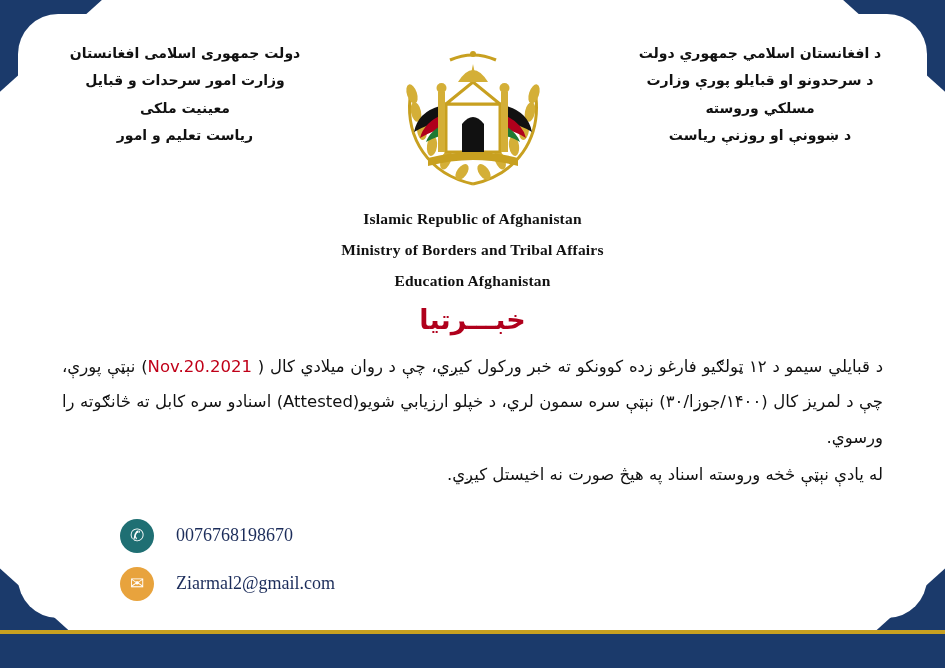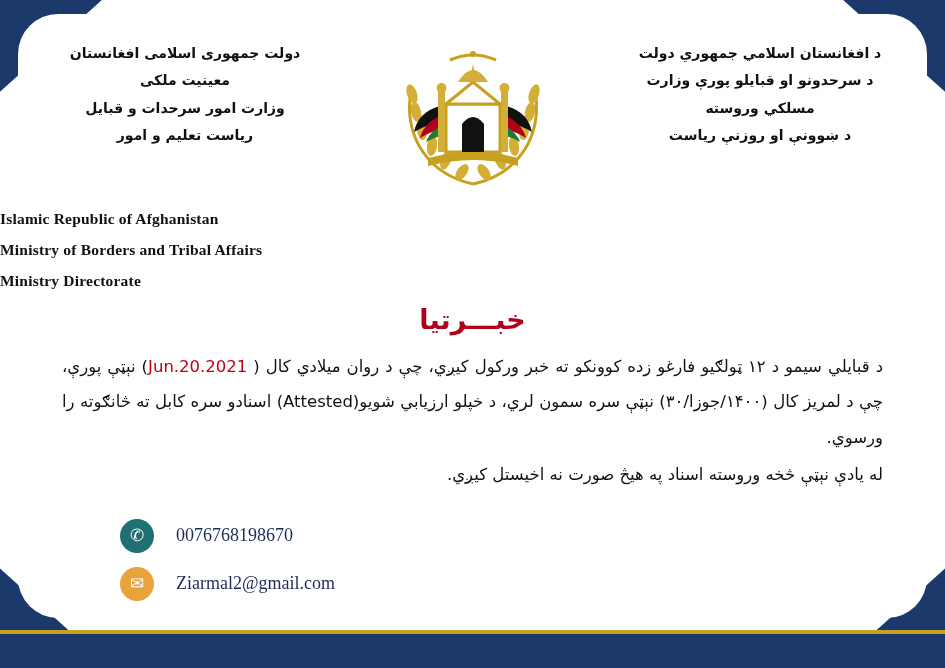--- a/index.html
+++ b/index.html
@@ -111,21 +111,21 @@
 
   .emblem {
     width: 170px;
     height: 150px;
     position: relative;
     margin-top: 2px;
   }
 
   
   .en-titles {
-    text-align: left;
+    text-align: center;
     margin-top: 18px;
     font-family: "Liberation Serif", serif;
     color: #111111;
   }
   .en-titles div {
     font-size: 15.5px;
     font-weight: bold;
     margin-bottom: 13px;
     letter-spacing: .2px;
   }
@@ -206,22 +206,22 @@
   <div class="band-bottom-strip2"></div>
   <div class="band-bottom-strip"></div>
   <div class="white-curve"></div>
 
   <div class="content">
 
     <div class="header">
 
       <div class="hdr-col left">
         <div>دولت جمهوری اسلامی افغانستان</div>
+        <div>وزارت امور سرحدات و قبایل</div>
         <div>معینیت ملکی</div>
-        <div>وزارت امور سرحدات و قبایل</div>
         <div>ریاست تعلیم و امور</div>
       </div>
 
       <div class="emblem">
         <svg width="170" height="150" viewBox="0 0 170 150" xmlns="http://www.w3.org/2000/svg">
 
           <g stroke="#c8a020" stroke-width="3" fill="none">
             <path d="M85 142 C 40 132, 18 96, 22 56"></path>
             <path d="M85 142 C 130 132, 152 96, 148 56"></path>
           </g>
@@ -273,27 +273,27 @@
         <div>د افغانستان اسلامي جمهوري دولت</div>
         <div>د سرحدونو او قبایلو پورې وزارت</div>
         <div>مسلکي وروسته</div>
         <div>د ښوونې او روزنې ریاست</div>
       </div>
     </div>
 
     <div class="en-titles">
       <div>Islamic Republic of Afghanistan</div>
       <div>Ministry of Borders and Tribal Affairs</div>
-      <div>Ministry Directorate</div>
+      <div>Education Afghanistan</div>
     </div>
 
     <div class="headline">خبـــرتیا</div>
 
     <div class="body-text">
-      <p>د قبایلي سیمو د ۱۲ ټولګیو فارغو زده کوونکو ته خبر ورکول کیږي، چې د روان میلادي کال ( <span class="red ltr-inline">Jun.20.2021</span>) نېټې پورې، چې د لمریز کال (۱۴۰۰/جوزا/۳۰) نېټې سره سمون لري، د خپلو ارزیابي شویو(Attested) اسنادو سره کابل ته څانګوته را ورسوي.</p>
+      <p>د قبایلي سیمو د ۱۲ ټولګیو فارغو زده کوونکو ته خبر ورکول کیږي، چې د روان میلادي کال ( <span class="red ltr-inline">Nov.20.2021</span>) نېټې پورې، چې د لمریز کال (۱۴۰۰/جوزا/۳۰) نېټې سره سمون لري، د خپلو ارزیابي شویو(Attested) اسنادو سره کابل ته څانګوته را ورسوي.</p>
       <p>له یادې نېټې څخه وروسته اسناد په هیڅ صورت نه اخیستل کیږي.</p>
     </div>
 
     <div class="contacts">
       <div class="contact-row">
         <div class="cicon phone">✆</div>
         <div class="ctext">0076768198670</div>
       </div>
       <div class="contact-row">
         <div class="cicon mail">✉</div>

